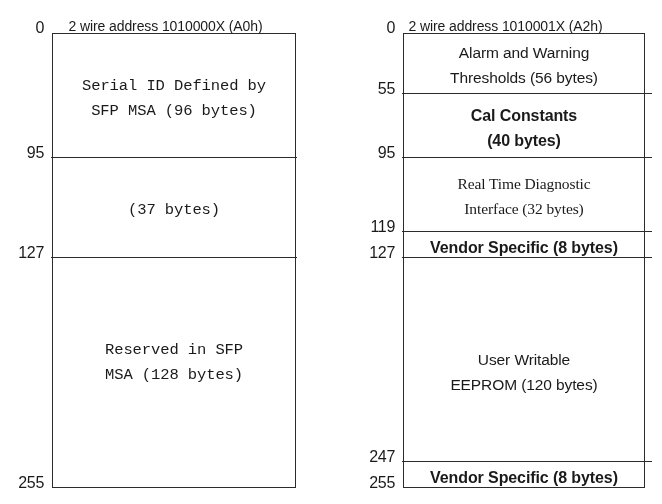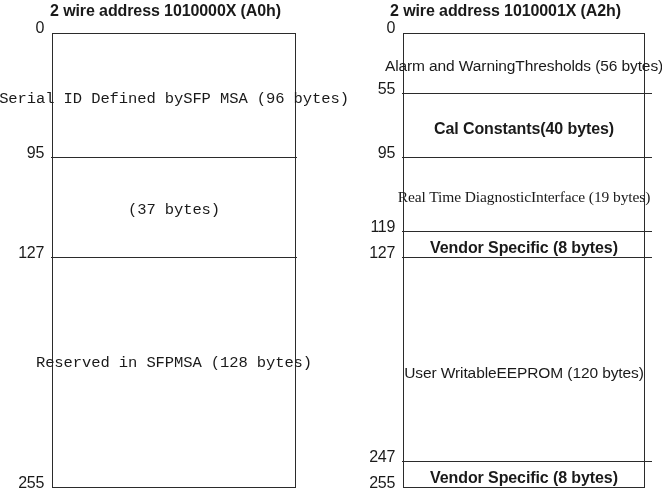--- a/index.html
+++ b/index.html
@@ -20,29 +20,28 @@
 
   .diagram {
     position: absolute;
     top: 0;
   }
   #diagram-a0h { left: 0px;   width: 331px; height: 504px; }
   #diagram-a2h { left: 331px; width: 331px; height: 504px; }
 
   .diagram-title {
     position: absolute;
-    top: 1px;
+    top: 16px;
     left: 0;
     width: 331px;
     text-align: center;
-    font-size: 16px;
+    font-size: 14px;
     line-height: 20px;
     white-space: nowrap;
     letter-spacing: -0.1px;
-    font-weight: bold;
   }
   #diagram-a2h .diagram-title { padding-left: 18px; box-sizing: border-box; }
 
   
   .map-box {
     position: absolute;
     box-sizing: border-box;
     border: 1.6px solid #2b2b2b;
     background: #ffffff;
   }
@@ -61,21 +60,21 @@
   .region {
     position: absolute;
     left: 0;
     width: 100%;
     box-sizing: border-box;
     text-align: center;
     font-size: 15.5px;
     line-height: 25px;
     letter-spacing: -0.1px;
     display: flex;
-    flex-direction: row;
+    flex-direction: column;
     justify-content: center;
     align-items: center;
   }
   .region.bold { font-weight: bold; font-size: 16px; }
   .region .ln { display: block; white-space: nowrap; }
 
   
   .addr-label {
     position: absolute;
     text-align: right;
@@ -124,21 +123,21 @@
       <div class="region" style="top: 3px; height: 56px;">
         <span class="ln">Alarm and Warning</span>
         <span class="ln">Thresholds (56 bytes)</span>
       </div>
       <div class="region bold" style="top: 67px; height: 54px;">
         <span class="ln">Cal Constants</span>
         <span class="ln">(40 bytes)</span>
       </div>
       <div class="region" style="top: 133px; height: 58px; font-family: Liberation Serif, serif;">
         <span class="ln">Real Time Diagnostic</span>
-        <span class="ln">Interface (19 bytes)</span>
+        <span class="ln">Interface (32 bytes)</span>
       </div>
       <div class="region bold" style="top: 201px; height: 24px;">
         <span class="ln">Vendor Specific (8 bytes)</span>
       </div>
       <div class="region" style="top: 307px; height: 62px;">
         <span class="ln">User Writable</span>
         <span class="ln">EEPROM (120 bytes)</span>
       </div>
       <div class="region bold" style="top: 431px; height: 24px;">
         <span class="ln">Vendor Specific (8 bytes)</span>

